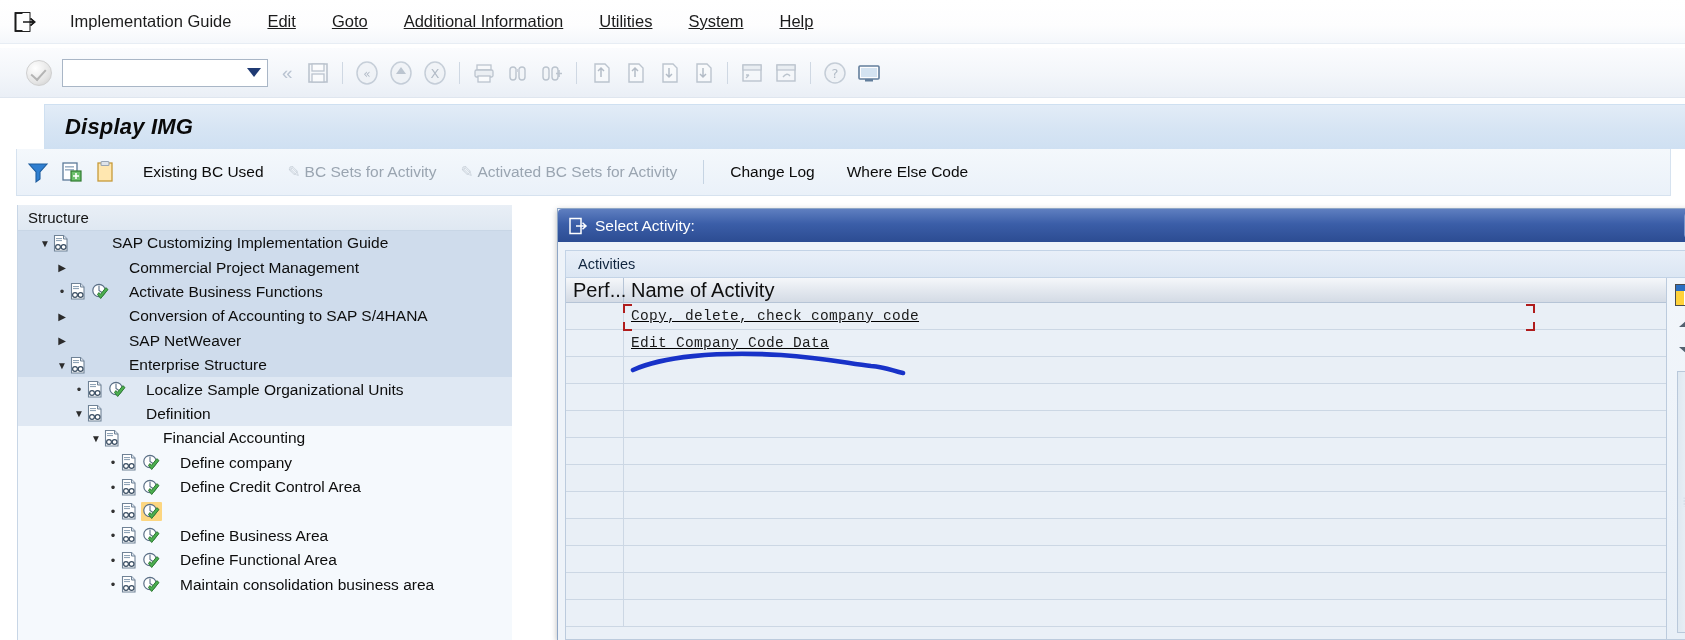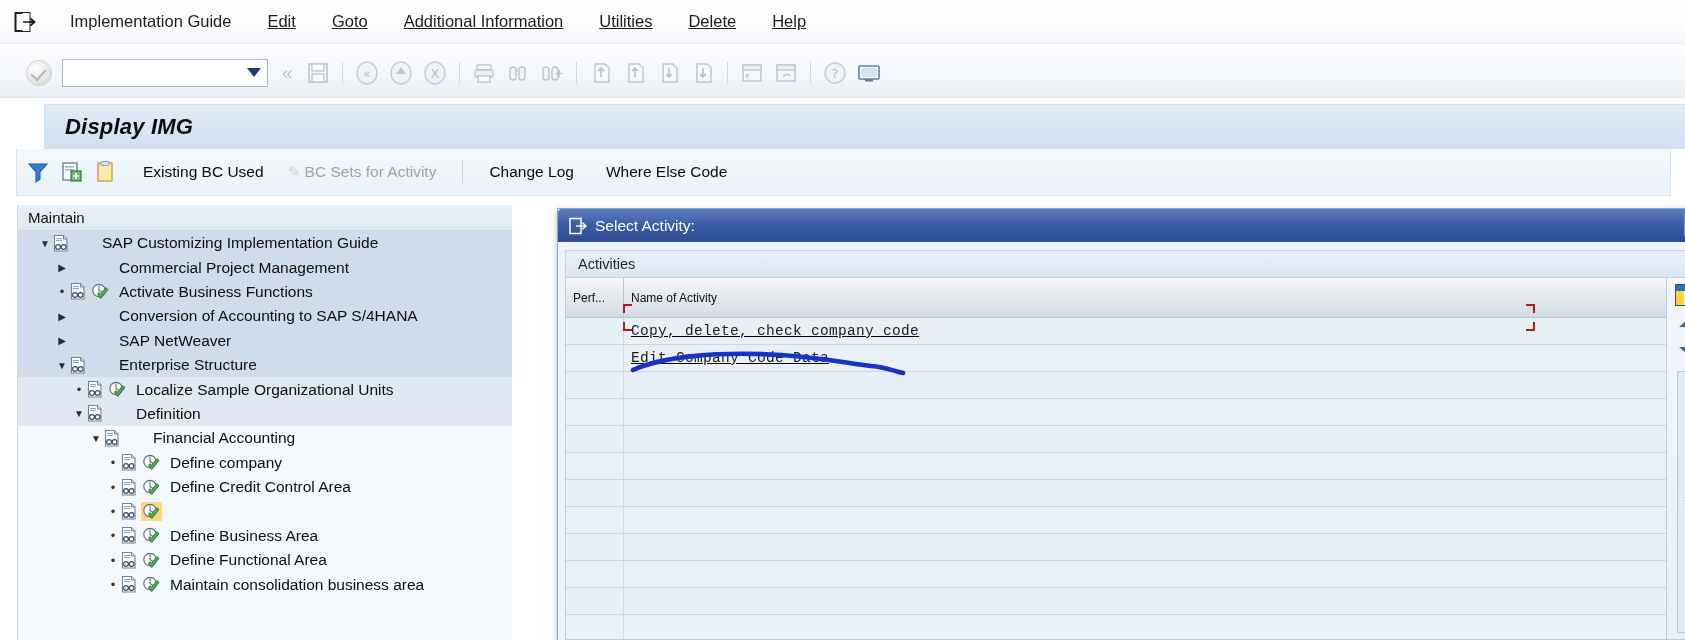--- a/index.html
+++ b/index.html
@@ -144,21 +144,21 @@
   .trow.sel2 { background: #dfe8f3; }
   .trow.plain { background: transparent; }
   .twist {
     width: 14px; display: inline-block; text-align: center;
     font-size: 10px; color: #2b2b2b; flex: 0 0 14px;
   }
   .bullet {
     width: 14px; flex: 0 0 14px; text-align: center;
     color: #333; font-size: 13px; line-height: 1;
   }
-  .tlabel { margin-left: 6px; }
+  .tlabel { margin-left: 16px; }
   .tlabel.link { color: #1b4f9c; }
   .doc-ico { width: 19px; height: 19px; flex: 0 0 19px; position: relative; margin-right: 2px; }
   .act-ico { width: 21px; height: 19px; flex: 0 0 21px; position: relative; margin-right: 2px; }
   .act-ico.hl { background: #fcd681; border-radius: 1px; }
   .sp { display: inline-block; }
 
   
   .dialog {
     position: absolute; left: 513px; top: 208px;
     width: 1160px; height: 432px;
@@ -209,24 +209,24 @@
     display: flex;
     background: #eef3f9;
   }
   .grid {
     flex: 1 1 auto;
     border: 1px solid #bccbdd; border-top: none;
     background: #eaf0f7;
     position: relative; overflow: hidden;
   }
   .ghead {
-    display: flex; height: 40px;
+    display: flex; height: 25px;
     background: linear-gradient(to bottom, #f5f7fa 0%, #e2e7ee 55%, #d4dbe5 100%);
     border-bottom: 1px solid #b6c4d6;
-    font-size: 12px; color: #101010;
+    font-size: 20px; color: #101010;
   }
   .gh { display: flex; align-items: center; padding-left: 7px; }
   .gh.c0 { width: 58px; border-right: 1px solid #b6c4d6; }
   .gh.c1 { flex: 1; }
   .grow {
     display: flex; height: 27px;
     border-bottom: 1px solid #ccd7e4;
     background: #e9eff6;
     position: relative;
     text-decoration: underline;
@@ -314,21 +314,21 @@
         <rect x="8.5" y="2" width="7" height="18" fill="#ffffff"></rect>
         <path d="M9 11 H20 M16.5 7.5 L20.5 11 L16.5 14.5" fill="none" stroke="#1b1b1b" stroke-width="1.6"></path>
       </svg>
     </div>
     <div class="menu-items">
       <div class="menu-item"><span>Implementation Guide</span></div>
       <div class="menu-item"><span class="ul">Edit</span></div>
       <div class="menu-item"><span class="ul">Goto</span></div>
       <div class="menu-item"><span class="ul">Additional Information</span></div>
       <div class="menu-item"><span class="ul">Utilities</span></div>
-      <div class="menu-item"><span class="ul">Delete</span></div>
+      <div class="menu-item"><span class="ul">System</span></div>
       <div class="menu-item"><span class="ul">Help</span></div>
     </div>
   </div>
 
   <div class="toolbar">
     <div class="tb-ok"></div>
     <div class="tb-cmd">
       <input type="text" value="" style="">
       <span class="caret"></span>
     </div>
@@ -468,32 +468,35 @@
         <rect x="8" y="2.5" width="8" height="4" rx="1" fill="#dfe4ea" stroke="#9aa6b4" stroke-width="1.1"></rect>
       </svg>
     </div>
 
     <div class="apptb-btn" style="margin-left:12px">
       <span>Existing BC Used</span>
     </div>
     <div class="apptb-btn dis">
       <span class="gl">✎</span><span>BC Sets for Activity</span>
     </div>
+    <div class="apptb-btn dis">
+      <span class="gl">✎</span><span>Activated BC Sets for Activity</span>
+    </div>
     <div class="apptb-vdiv"></div>
     <div class="apptb-btn">
       <span>Change Log</span>
     </div>
     <div class="apptb-btn" style="margin-left:8px">
       <span>Where Else Code</span>
     </div>
   </div>
 
   <div class="treepanel">
     <div class="tree-header">
-      <span>Maintain</span>
+      <span>Structure</span>
     </div>
     <div class="tree-body" id="tree-body">
         <div class="trow sel">
           <span class="sp" style="width:20px;flex:0 0 20px"></span>
           <span class="twist">▼</span>
           <span class="doc-ico"><svg width="19" height="19" viewBox="0 0 19 19">
               <path d="M2.5 1.5 h9 l3.5 3.5 v12 h-12.5 Z" fill="#ffffff" stroke="#6f8296" stroke-width="1.1"></path>
               <path d="M11.5 1.5 v3.5 h3.5" fill="#dbe4ed" stroke="#6f8296" stroke-width="1"></path>
               <rect x="4" y="4" width="6" height="1.1" fill="#8fa3b6"></rect>
               <rect x="4" y="6" width="6" height="1.1" fill="#8fa3b6"></rect>

